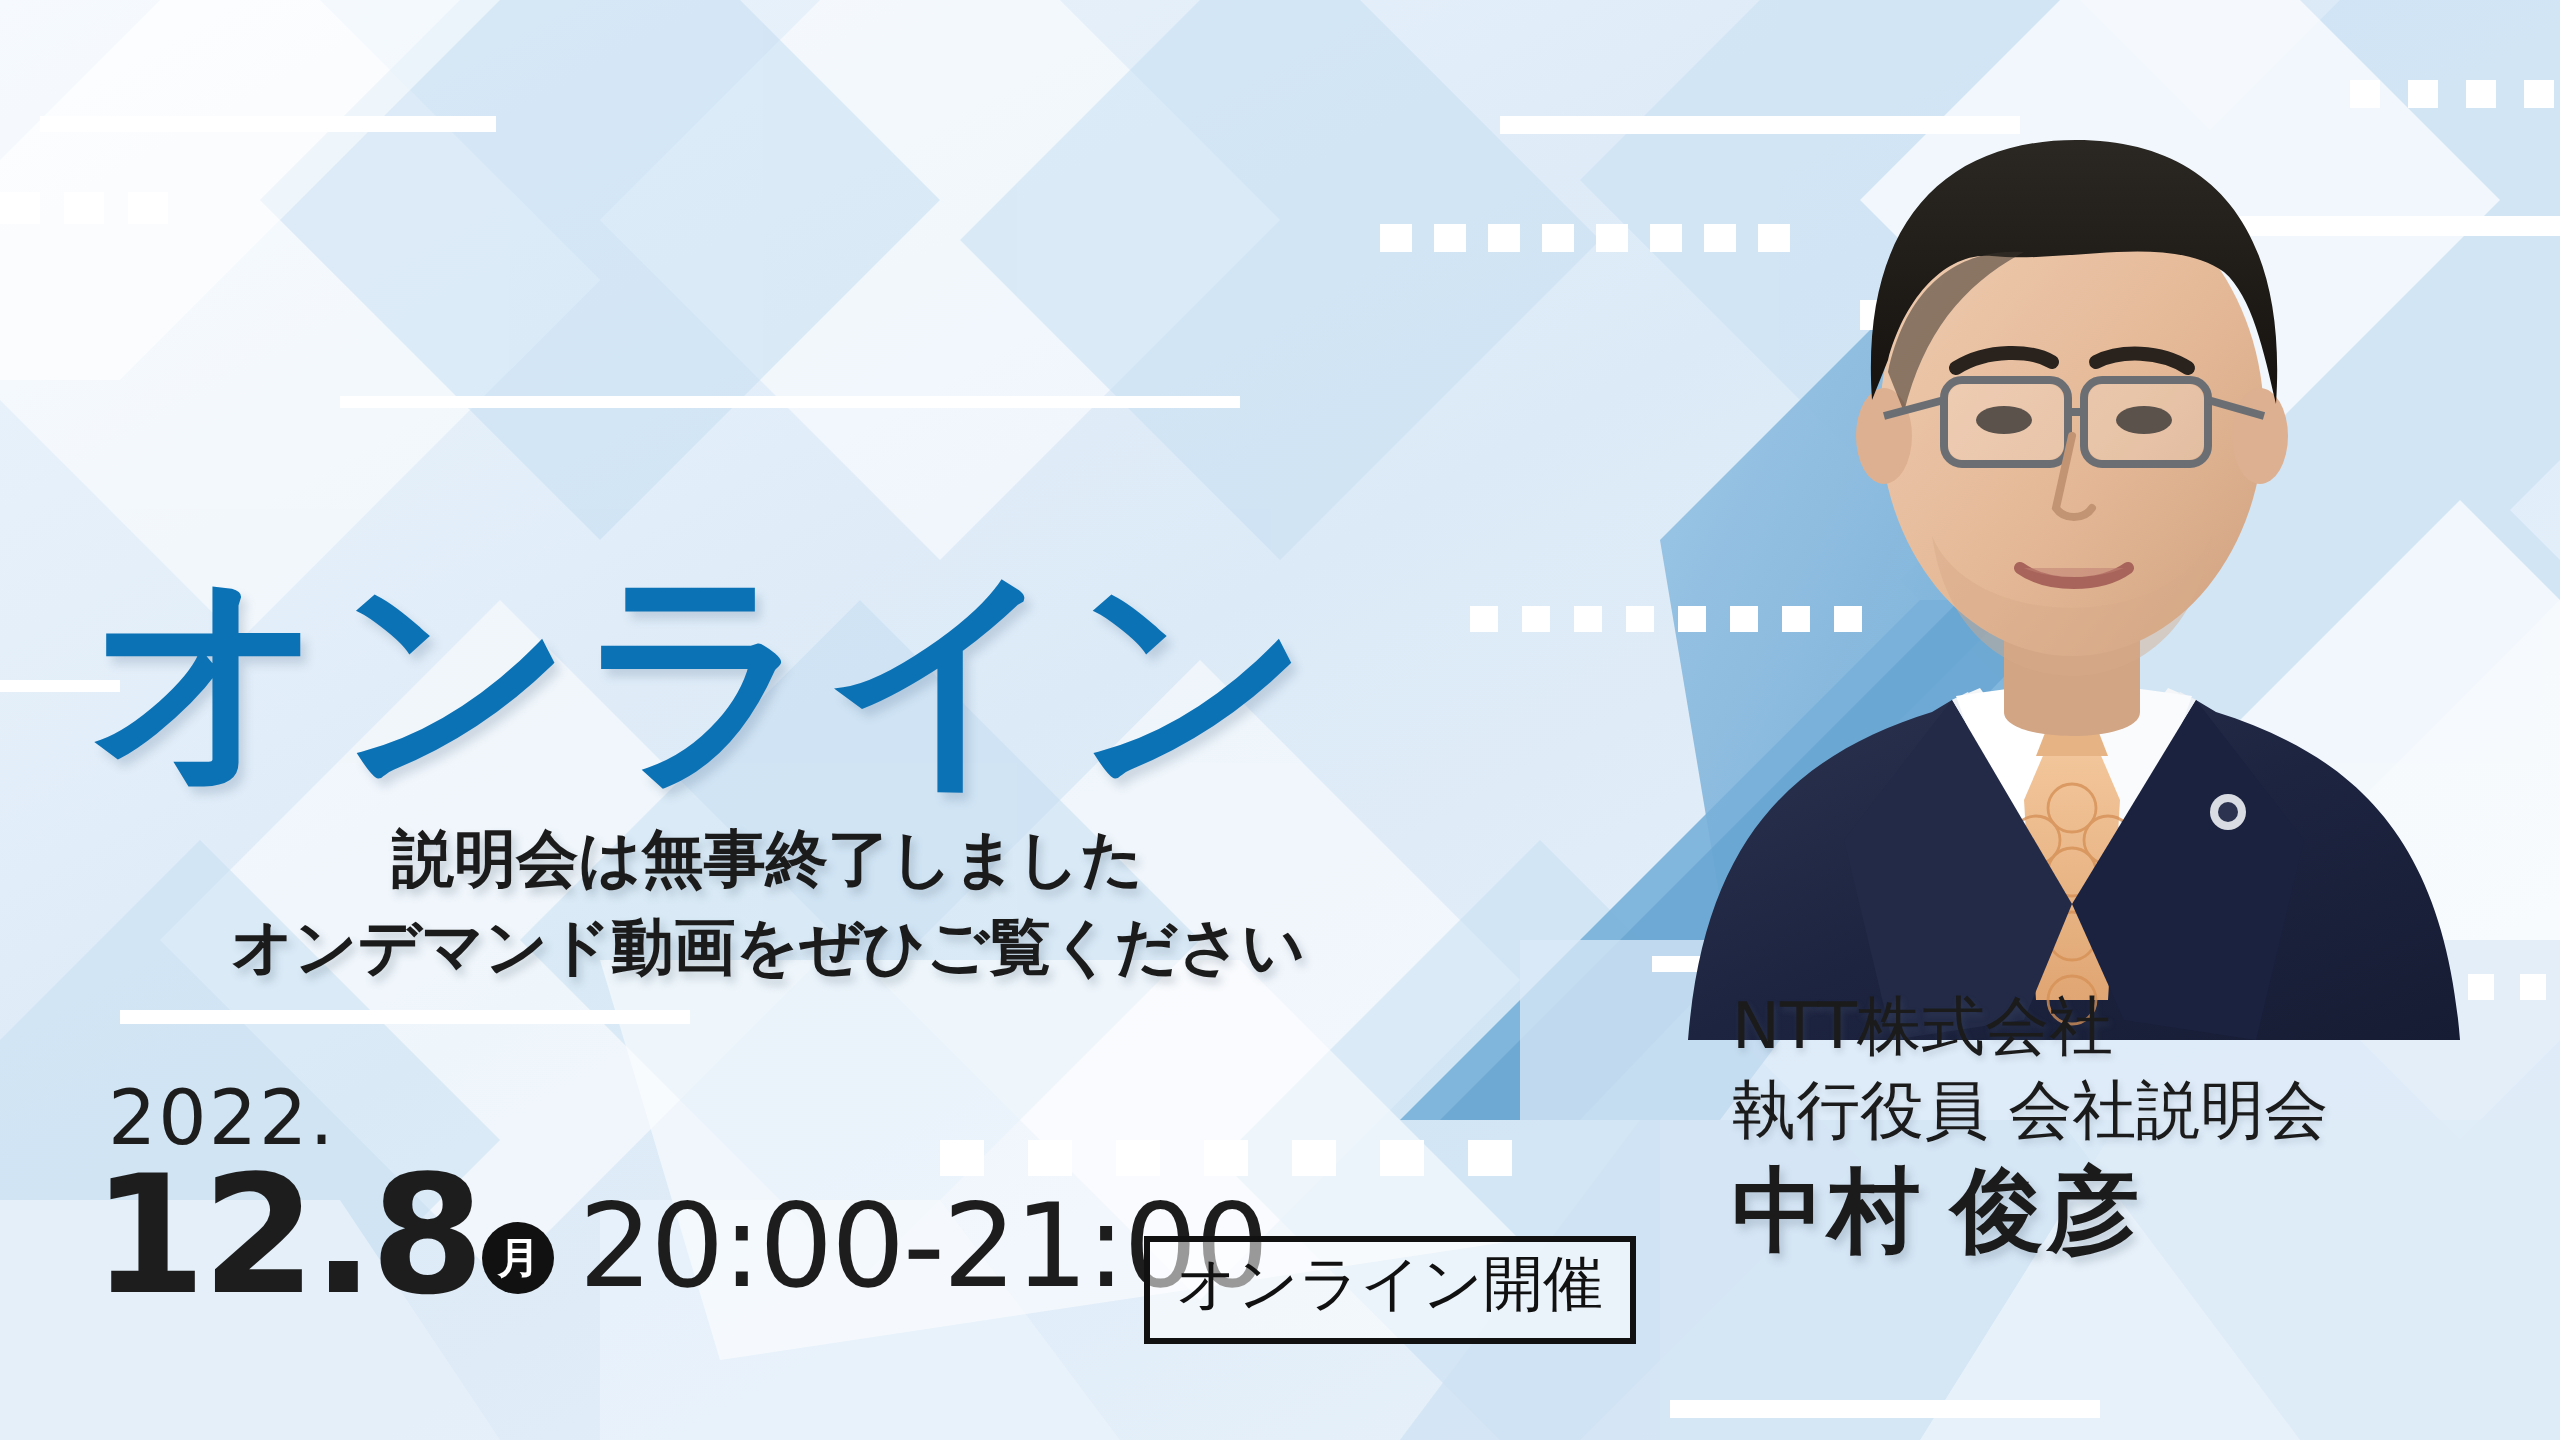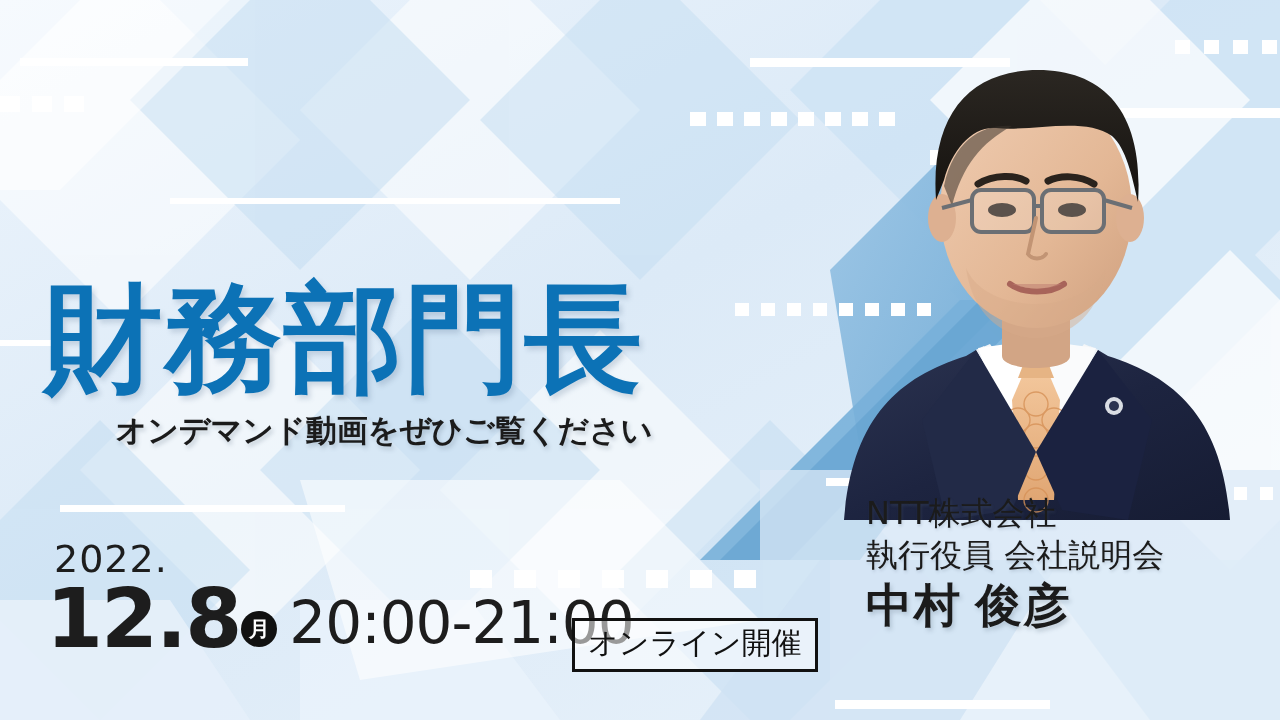--- a/index.html
+++ b/index.html
@@ -328,24 +328,25 @@
 
         <path d="M184 284 C198 294 224 294 238 284" stroke="#a8645a" stroke-width="6" fill="none" stroke-linecap="round"></path>
         <path d="M186 284 C200 290 222 290 236 284" fill="#c07f72" opacity=".55"></path>
 
         <path d="M140 268 C160 316 260 316 280 268 C272 322 236 338 210 338 C184 338 148 322 140 268 Z" fill="#d8ab8a" opacity=".45"></path>
       </g>
     </svg>
   </div>
 
   <div class="headline">
-    <span class="l2">財務部門長</span>
+    <span class="l2">オンライン</span>
   </div>
 
   <div class="subtitle">
+    <div>説明会は無事終了しました</div>
     <div>オンデマンド動画をぜひご覧ください</div>
   </div>
 
   <div class="datewrap">
     <div class="year">2022.</div>
     <div class="dayline">
       <span class="bigdate">12.8</span>
       <span class="dowbadge">月</span>
       <span class="timerange">20:00-21:00</span>
     </div>

